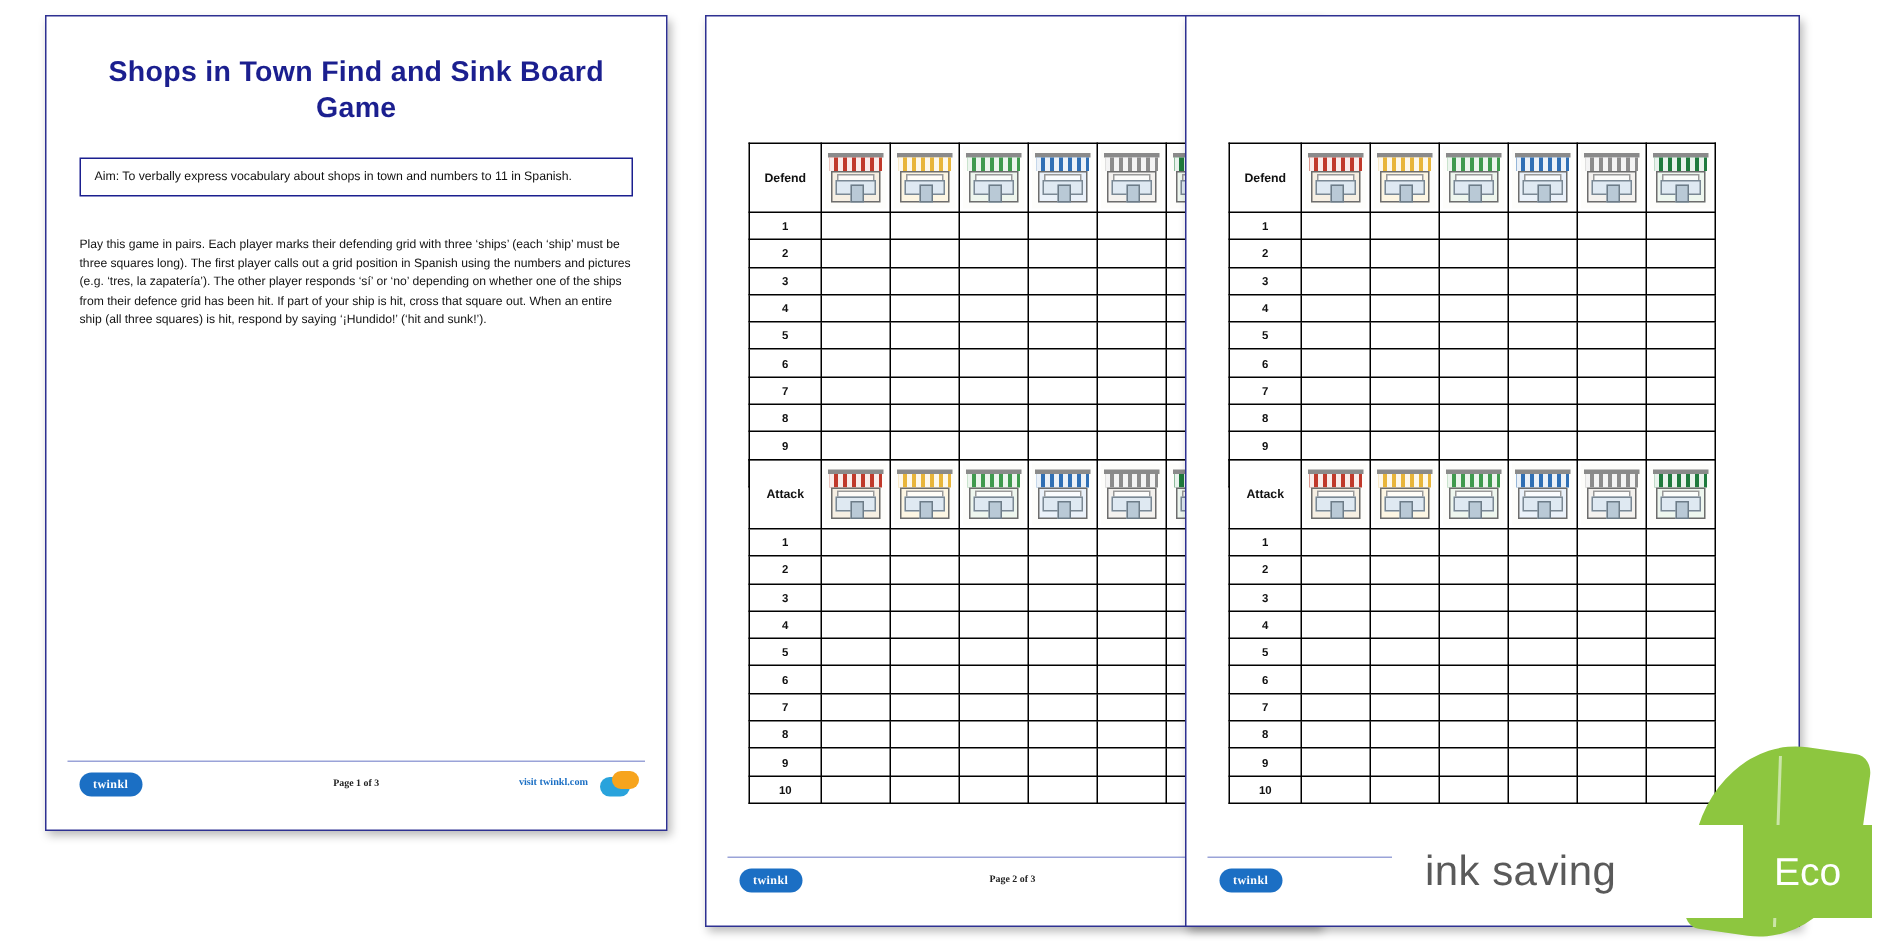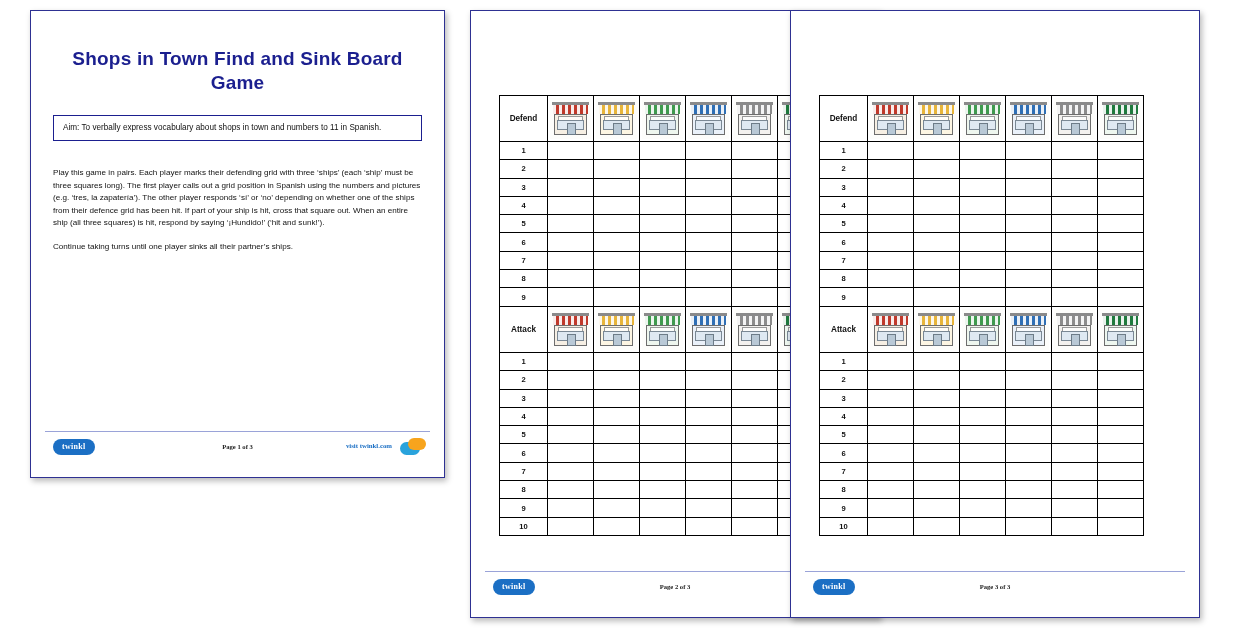--- a/index.html
+++ b/index.html
@@ -18,21 +18,21 @@
 
   
   .sheet {
     position: absolute;
     background: #ffffff;
     border: 1px solid #2e3192;
     box-shadow: 2px 3px 6px rgba(0,0,0,0.28);
   }
 
   
-  #page1 { left: 30px; top: 10px; width: 415px; height: 468px; padding: 18px 20px 0 20px; }
+  #page1 { left: 30px; top: 10px; width: 415px; height: 544px; padding: 8px 20px 0 20px; }
 
   .doc-title {
     color: #1b1f8f;
     font-weight: bold;
     font-size: 19px;
     text-align: center;
     line-height: 1.25;
     margin: 18px 14px 20px 14px;
     letter-spacing: .2px;
   }
@@ -226,21 +226,20 @@
 </style>
 </head>
 <body>
 
 <div id="stage">
 
   <div class="sheet" id="page1">
     <div class="doc-title">Shops in Town Find and Sink Board Game</div>
     <div class="aim-box">Aim: To verbally express vocabulary about shops in town and numbers to 11 in Spanish.</div>
     <div class="body-text">Play this game in pairs. Each player marks their defending grid with three ‘ships’ (each ‘ship’ must be three squares long). The first player calls out a grid position in Spanish using the numbers and pictures (e.g. ‘tres, la zapatería’). The other player responds ‘sí’ or ‘no’ depending on whether one of the ships from their defence grid has been hit. If part of your ship is hit, cross that square out. When an entire ship (all three squares) is hit, respond by saying ‘¡Hundido!’ (‘hit and sunk!’).</div>
-    <div class="body-text">Continue taking turns until one player sinks all their partner’s ships.</div>
 
     <div class="footer">
       <div class="footer-line"></div>
       <div class="twinkl-logo">twinkl</div>
       <div class="page-num">Page 1 of 3</div>
       <div class="visit-link">visit twinkl.com</div>
       <div class="visit-badge">
         <div class="b1"></div>
           <div class="b2"></div>
       </div>
@@ -918,14 +917,21 @@
         </table>
     </div>
 
     <div class="footer">
       <div class="footer-line"></div>
       <div class="twinkl-logo">twinkl</div>
       <div class="page-num">Page 3 of 3</div>
     </div>
   </div>
 
+  <div id="eco">
+    <div class="leaf"></div>
+    <div class="bar">
+      <div class="bar-text">ink saving</div>
+      <div class="eco-chip">Eco</div>
+    </div>
+  </div>
 
 </div>
 
 </body></html>

